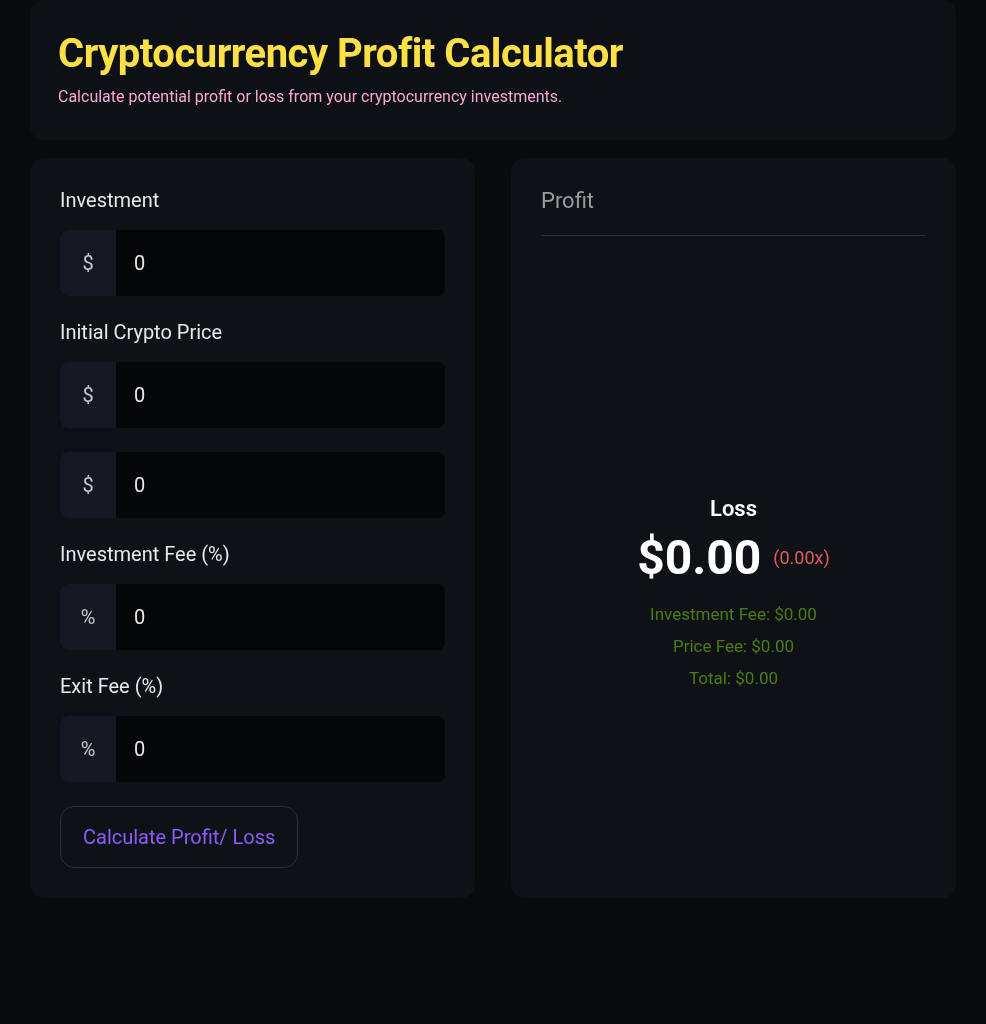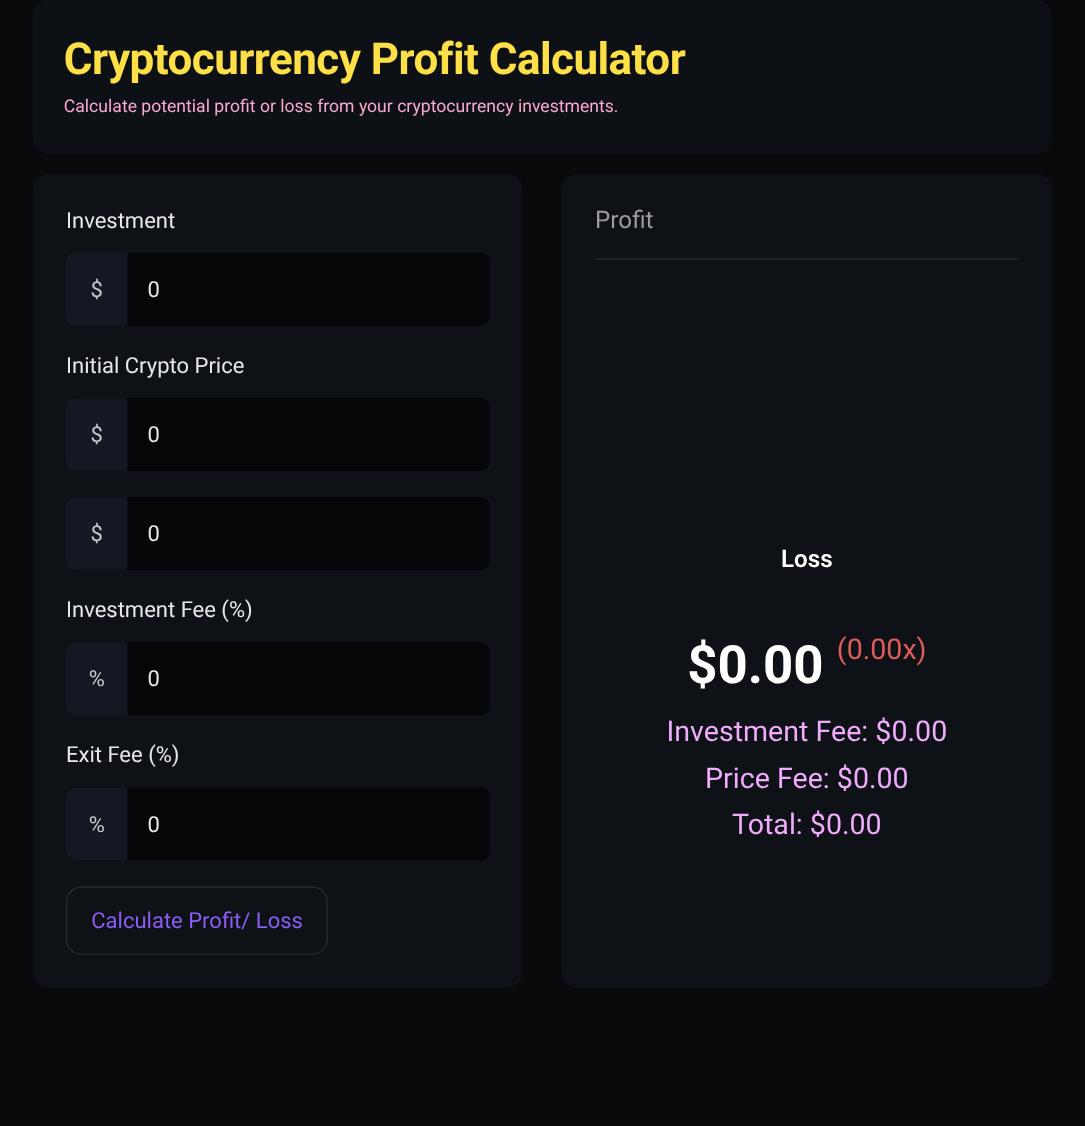--- a/index.html
+++ b/index.html
@@ -126,41 +126,40 @@
     
     .result-status {
       font-size: 22px;
       font-weight: 600;
       color: #fff;
       margin-bottom: 8px;
     }
     
     .result-main {
       display: flex;
-      align-items: flex-start;
+      align-items: center;
       gap: 12px;
       margin-bottom: 18px;
-      margin-top: 47px;
     }
     
     .result-amount {
       font-size: 48px;
       font-weight: 700;
       color: #fff;
     }
     
     .result-mult {
-      font-size: 26px;
+      font-size: 18px;
       font-weight: 400;
       color: #e25b5b;
     }
     
     .result-line {
-      font-size: 26px;
-      color: #f0abfc;
+      font-size: 17px;
+      color: #4d7c0f;
       margin-bottom: 12px;
     }
   </style>
 </head>
 <body>
 
 <div class="container">
   <div class="header-card">
     <h1 class="title">Cryptocurrency Profit Calculator</h1>
     <p class="subtitle">Calculate potential profit or loss from your cryptocurrency investments.</p>

